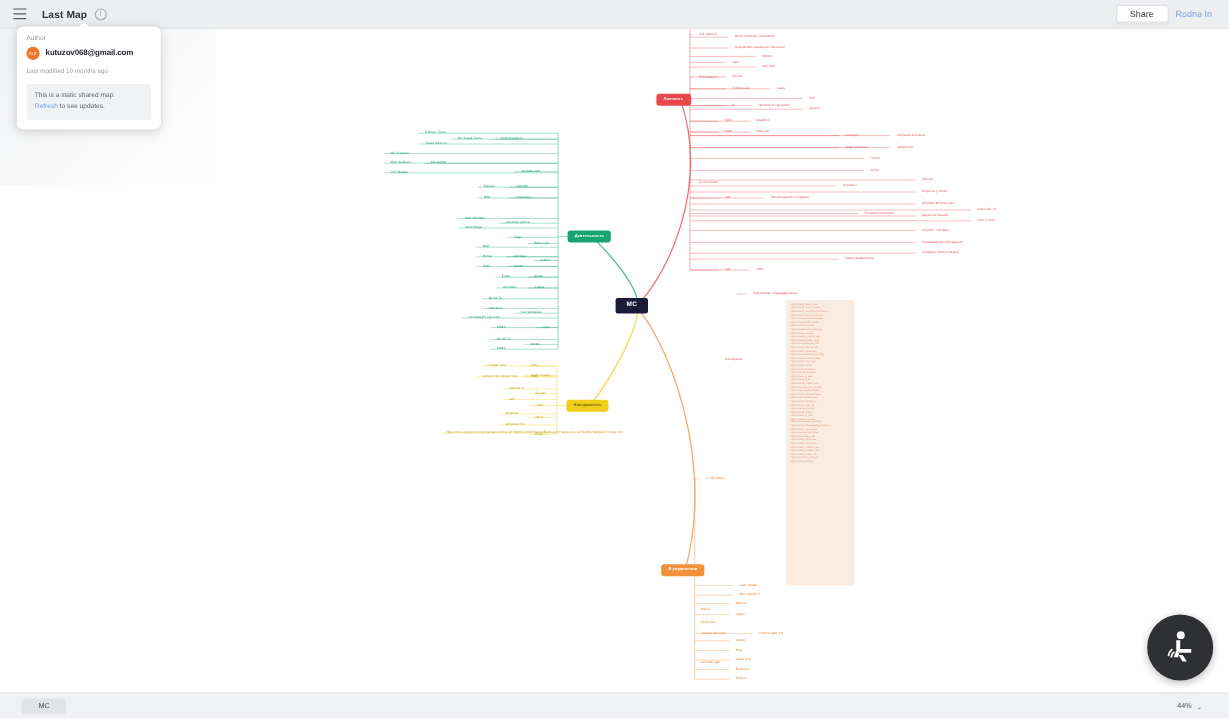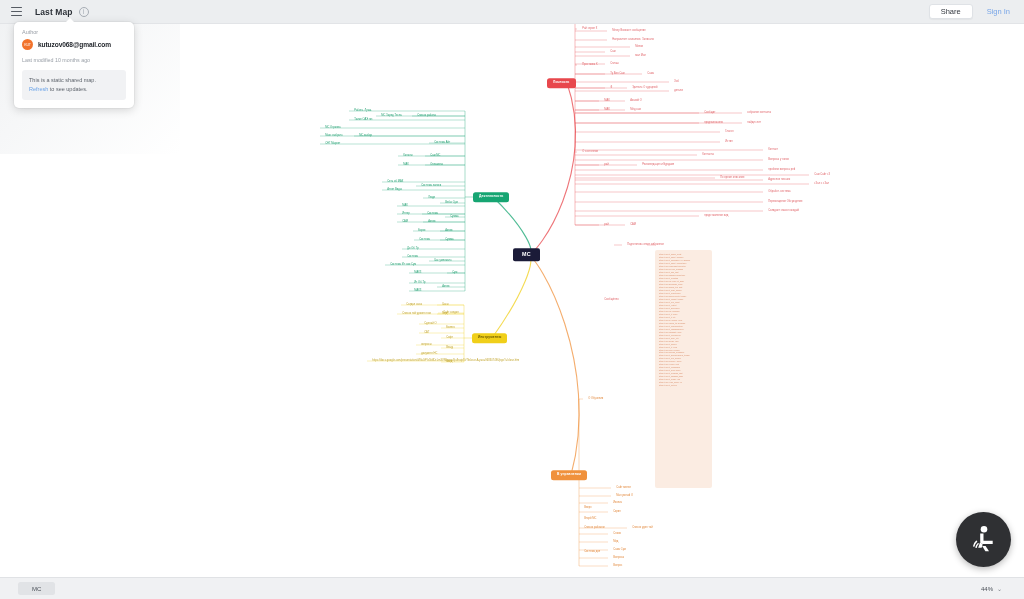--- a/index.html
+++ b/index.html
@@ -26,21 +26,21 @@
   #hamburger span{ display:block; width:11px; height:1.4px; background:#555b63; border-radius:1px;}
   #maptitle{
     font-size:8.5px; font-weight:bold; color:#2c3138; margin-left:9px;
     letter-spacing:.1px; white-space:nowrap;
   }
   #infoIcon{
     width:10px;height:10px;border-radius:50%;border:1.1px solid #a7adb5;
     margin-left:6px; display:flex;align-items:center;justify-content:center;
     font-size:7px;color:#a7adb5; cursor:pointer; line-height:1;
   }
-  #topRight{ margin-left:auto; display:flex; align-items:center; gap:8px; padding-right:8px;}
+  #topRight{ margin-left:auto; display:flex; align-items:center; padding-right:8px;}
   #shareBtn{
     background:#ffffff; border:1px solid #dfe2e6; border-radius:3px;
     font-size:7.5px; color:#33383f; padding:3px 11px; cursor:pointer;
     line-height:1; box-shadow:0 1px 1px rgba(0,0,0,.04);
   }
   #signInBtn{
     font-size:7.5px; color:#7aa7e8; cursor:pointer; padding:3px 6px; line-height:1;
   }
 
   
@@ -146,21 +146,21 @@
 <div id="topbar">
   <div id="hamburger">
     <span></span>
       <span></span>
       <span></span>
   </div>
   <div id="maptitle">Last Map</div>
   <div id="infoIcon">i</div>
   <div id="topRight">
     <button id="shareBtn">Share</button>
-    <span id="signInBtn">Sign In</span>
+    <span id="signInBtn">Rodna In</span>
   </div>
 </div>
 
 <div id="authorPopup">
   <div class="pop-label">Author</div>
   <div class="pop-row">
     <div id="avatar">KUT</div>
     <div id="authorEmail">kutuzov068@gmail.com</div>
   </div>
   <div id="lastModified">Last modified 10 months ago</div>

